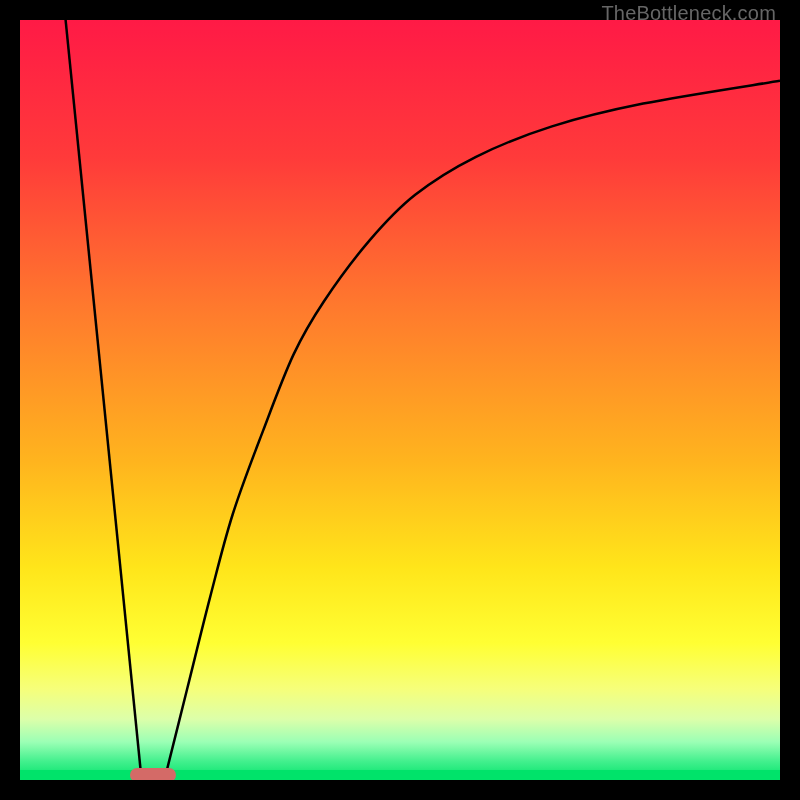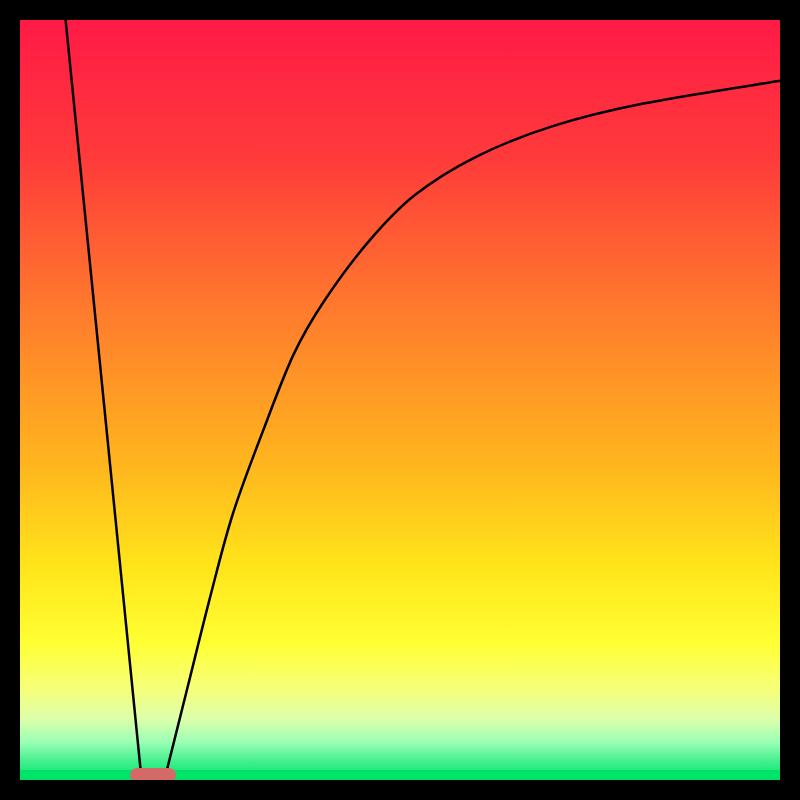--- a/index.html
+++ b/index.html
@@ -62,20 +62,21 @@
     height: 14px;
     border-radius: 7px;
     background: #d46a67;
     bottom: -2px;
   }
 </style>
 </head>
 <body>
 
 <div class="frame">
+  <div class="watermark">TheBottleneck.com</div>
   <div class="plot-area">
     <svg class="gradient" viewBox="0 0 760 760" preserveAspectRatio="none">
       <defs>
         <linearGradient id="bg-grad" x1="0" y1="0" x2="0" y2="1">
             <stop offset="0.00%" stop-color="#ff1a46"></stop>
             <stop offset="18.00%" stop-color="#ff3a3a"></stop>
             <stop offset="38.00%" stop-color="#ff7a2d"></stop>
             <stop offset="58.00%" stop-color="#ffb41e"></stop>
             <stop offset="72.00%" stop-color="#ffe51a"></stop>
             <stop offset="82.00%" stop-color="#ffff33"></stop>

